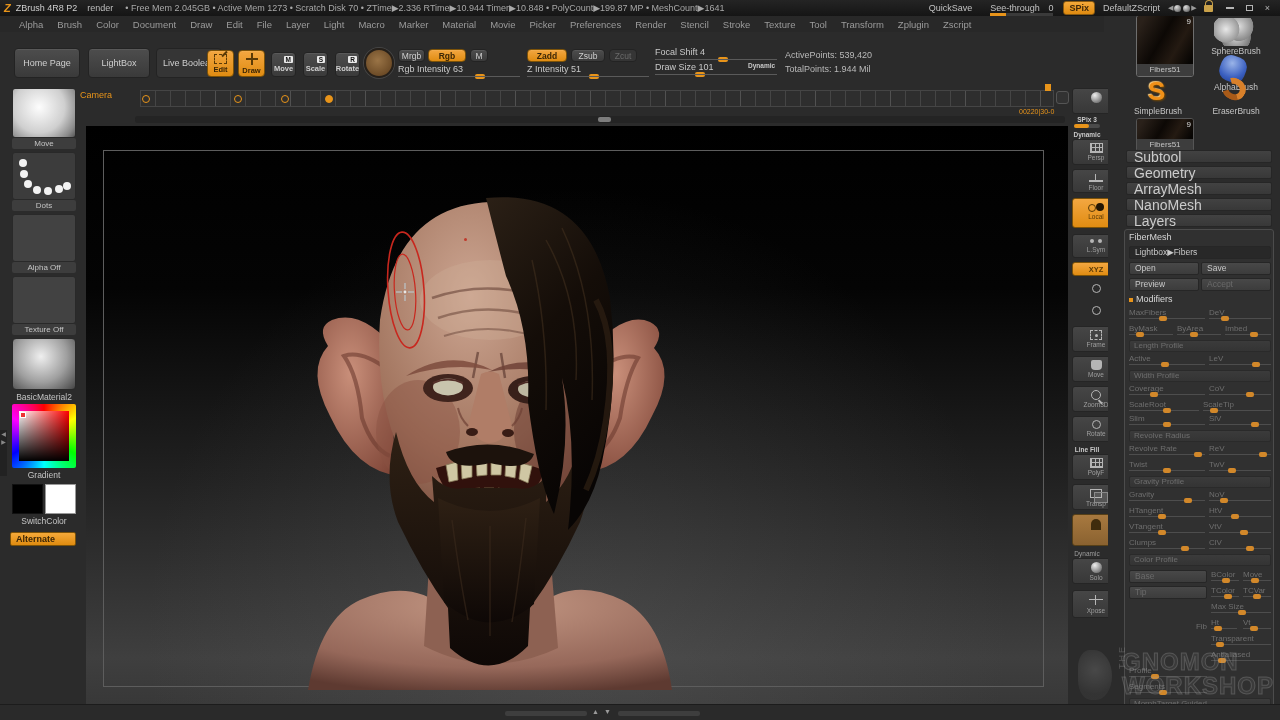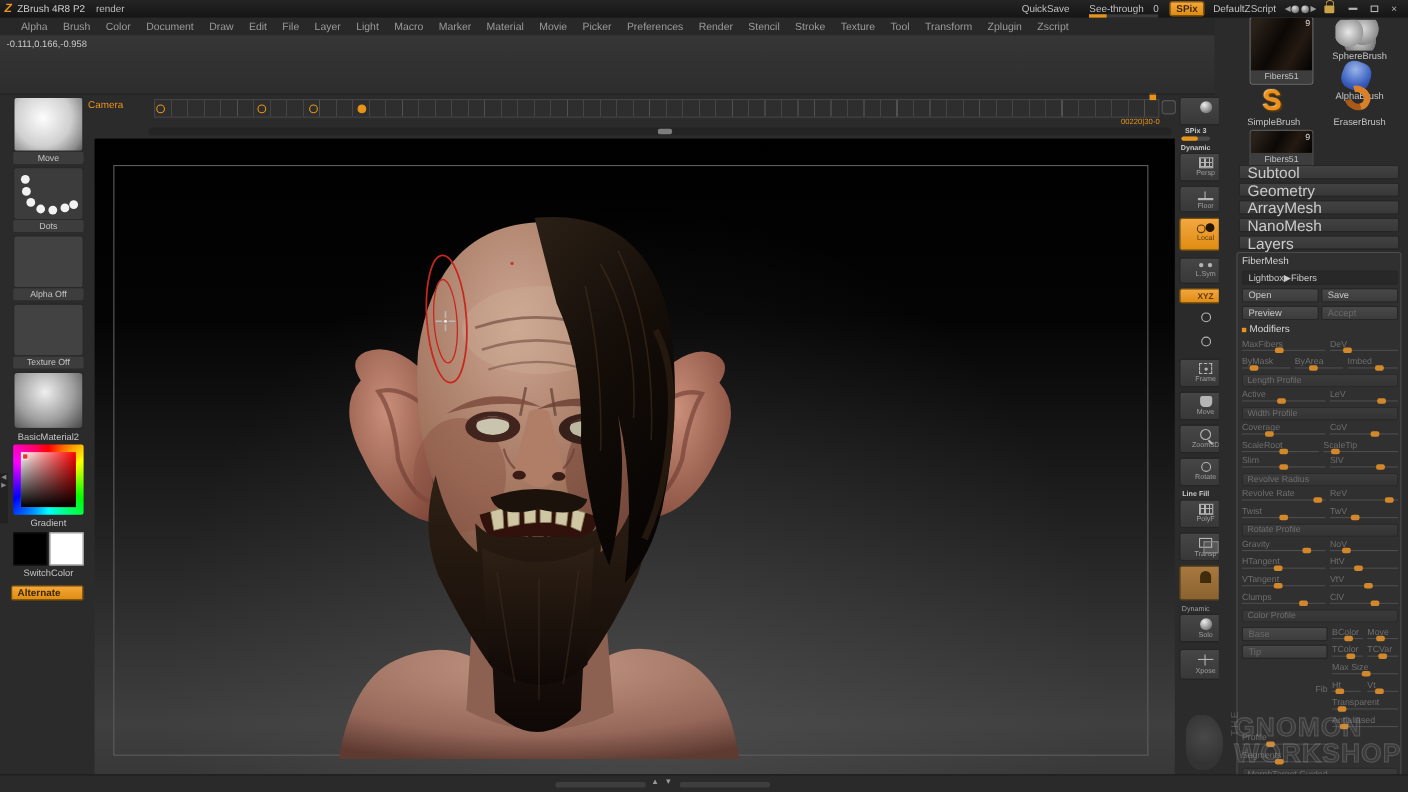--- a/index.html
+++ b/index.html
@@ -139,20 +139,21 @@
 </style>
 </head>
 <body>
 
 <div id="app">
 
   <div id="titlebar" class="abs">
     <span class="logo">Z</span>
     <span class="app">ZBrush 4R8 P2</span>
     <span class="doc">render</span>
+    <span class="stats">• Free Mem 2.045GB • Active Mem 1273 • Scratch Disk 70 • ZTime▶2.336 RTime▶10.944 Timer▶10.848 • PolyCount▶199.87 MP • MeshCount▶1641</span>
     <span class="grow"></span>
     <span class="tbtn">QuickSave</span>
     <span id="seethrough">
       <span>See-through</span>
       <span style="margin-left:6px">0</span>
       <span class="trk">
           <i></i>
         </span>
     </span>
     <span class="menus-btn">SPix</span>
@@ -186,23 +187,20 @@
     <span>Render</span>
     <span>Stencil</span>
     <span>Stroke</span>
     <span>Texture</span>
     <span>Tool</span>
     <span>Transform</span>
     <span>Zplugin</span>
     <span>Zscript</span>
   </div>
 
-  <div id="topshelf" class="abs">
-    <span id="coords" class="abs">-0.111,0.166,-0.958</span>
-  </div>
   <div class="btn" style="left:14px;top:48px;width:66px;height:30px">Home Page</div>
   <div class="btn" style="left:88px;top:48px;width:62px;height:30px">LightBox</div>
   <div class="btn flat" style="left:156px;top:48px;width:66px;height:30px">Live Boolean</div>
   <div class="btn btn-or tool-btn" style="left:207px;top:50px;width:27px;height:27px">
     <span class="ic-edit"></span>
     <span>Edit</span>
   </div>
   <div class="btn btn-or tool-btn" style="left:238px;top:50px;width:27px;height:27px">
     <span class="ic-draw"></span>
     <span>Draw</span>
@@ -523,21 +521,21 @@
       <div class="fms" style="left:84px;top:154px;width:62px"><span>CoV</span><i class="h" style="left:60%"></i></div>
       <div class="fms" style="left:4px;top:170px;width:70px"><span>ScaleRoot</span><i class="h" style="left:48%"></i></div>
       <div class="fms" style="left:78px;top:170px;width:68px"><span>ScaleTip</span><i class="h" style="left:10%"></i></div>
       <div class="fms" style="left:4px;top:184px;width:76px"><span>Slim</span><i class="h" style="left:45%"></i></div>
       <div class="fms" style="left:84px;top:184px;width:62px"><span>SlV</span><i class="h" style="left:68%"></i></div>
       <div class="fmbar" style="left:4px;top:200px;width:142px">Revolve Radius</div>
       <div class="fms" style="left:4px;top:214px;width:76px"><span>Revolve Rate</span><i class="h" style="left:85%"></i></div>
       <div class="fms" style="left:84px;top:214px;width:62px"><span>ReV</span><i class="h" style="left:80%"></i></div>
       <div class="fms" style="left:4px;top:230px;width:76px"><span>Twist</span><i class="h" style="left:45%"></i></div>
       <div class="fms" style="left:84px;top:230px;width:62px"><span>TwV</span><i class="h" style="left:30%"></i></div>
-      <div class="fmbar" style="left:4px;top:246px;width:142px">Rotate Profile</div>
+      <div class="fmbar" style="left:4px;top:246px;width:142px">Gravity Profile</div>
       <div class="fms" style="left:4px;top:260px;width:76px"><span>Gravity</span><i class="h" style="left:72%"></i></div>
       <div class="fms" style="left:84px;top:260px;width:62px"><span>NoV</span><i class="h" style="left:18%"></i></div>
       <div class="fms" style="left:4px;top:276px;width:76px"><span>HTangent</span><i class="h" style="left:38%"></i></div>
       <div class="fms" style="left:84px;top:276px;width:62px"><span>HtV</span><i class="h" style="left:35%"></i></div>
       <div class="fms" style="left:4px;top:292px;width:76px"><span>VTangent</span><i class="h" style="left:38%"></i></div>
       <div class="fms" style="left:84px;top:292px;width:62px"><span>VtV</span><i class="h" style="left:50%"></i></div>
       <div class="fms" style="left:4px;top:308px;width:76px"><span>Clumps</span><i class="h" style="left:68%"></i></div>
       <div class="fms" style="left:84px;top:308px;width:62px"><span>ClV</span><i class="h" style="left:60%"></i></div>
       <div class="fmbar" style="left:4px;top:324px;width:142px">Color Profile</div>
 

